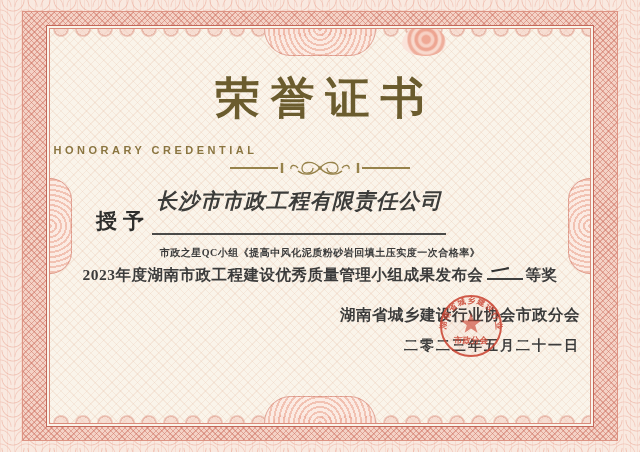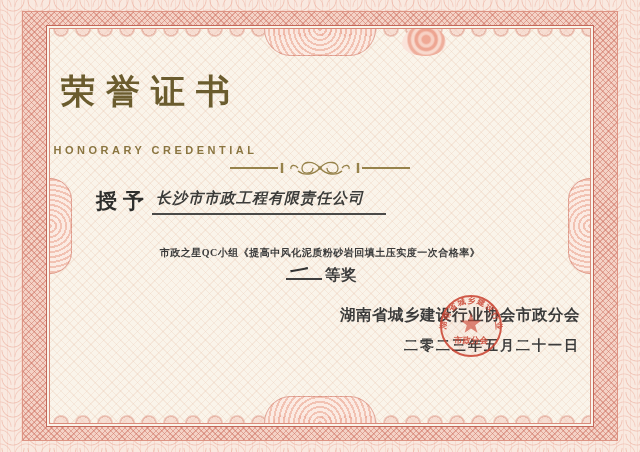--- a/index.html
+++ b/index.html
@@ -88,38 +88,38 @@
     border-radius:50% 50% 46% 54% / 60% 55% 45% 40%;
     background:radial-gradient(circle at 55% 45%, #efa591 0 13%, #f7cfc2 19% 25%, #eda28e 31% 37%, #f8d8cc 43% 49%, #eeab98 55% 61%, #fae3da 67%);
     opacity:.95;
   }
 
   
   .content { position:absolute; inset:0; }
 
   .title {
     position:absolute; top:40px; left:0; width:100%;
-    text-align:left; font-size:34px; font-weight:bold;
+    text-align:center; font-size:44px; font-weight:bold;
     letter-spacing:11px; padding-left:11px;
     color:#6b5c2e;
   }
   .subtitle {
     position:absolute; top:115px; left:0; width:100%;
     text-align:left; font-size:11px; font-weight:bold;
     letter-spacing:3.5px; padding-left:3.5px; color:#8a7540;
     font-family:"Liberation Sans","DejaVu Sans",sans-serif;
   }
   .flourish { position:absolute; top:130px; left:50%; margin-left:-100px; }
 
   .award-row { position:absolute; top:158px; left:46px; font-size:21px; color:#2e2e2c; }
   .award-label { font-weight:bold; letter-spacing:6px; }
   .recipient {
     display:inline-block; min-width:234px; margin-left:2px;
-    border-bottom:2px solid #4a4a48; padding:0 4px 5px;
-    font-size:15px; font-weight:600; font-style:italic; color:#3c3c3a;
+    border-bottom:2px solid #4a4a48; padding:0 4px 18px;
+    font-size:21px; font-weight:600; font-style:italic; color:#3c3c3a;
     letter-spacing:1px; vertical-align:bottom;
   }
 
   .body-line { position:absolute; left:0; width:100%; text-align:center; font-weight:bold; color:#3b3b3b; }
   .body-line.l1 { top:217px; font-size:10px; letter-spacing:.5px; }
   .body-line.l2 { top:236px; font-size:15.5px; letter-spacing:.5px; }
 
   .grade-blank {
     display:inline-block; width:36px; height:14px; margin:0 3px;
     border-bottom:2px solid #3f3f3f; position:relative; vertical-align:baseline;
@@ -175,21 +175,21 @@
           <circle cx="100" cy="9" r="1.8" fill="#96824a"></circle>
         </svg>
 
         <div class="award-row">
           <span class="award-label">授予</span><span class="recipient">长沙市市政工程有限责任公司</span>
         </div>
 
         <div class="body-line l1">市政之星QC小组《提高中风化泥质粉砂岩回填土压实度一次合格率》</div>
 
         <div class="body-line l2">
-          <span class="grade-blank"><span class="grade-char">一</span></span><span>等奖</span>
+          <span>2023年度湖南市政工程建设优秀质量管理小组成果发布会</span><span class="grade-blank"><span class="grade-char">一</span></span><span>等奖</span>
         </div>
 
         <div class="issuer-block">
           <div class="issuer-line">湖南省城乡建设行业协会市政分会</div>
           <div class="date-line">二零二三年五月二十一日</div>
         </div>
 
         <svg class="seal" viewBox="0 0 66 66">
           <defs>
             <path id="sealArcTop" d="M 8.5,40 A 25,25 0 1 1 57.5,40" fill="none"></path>

